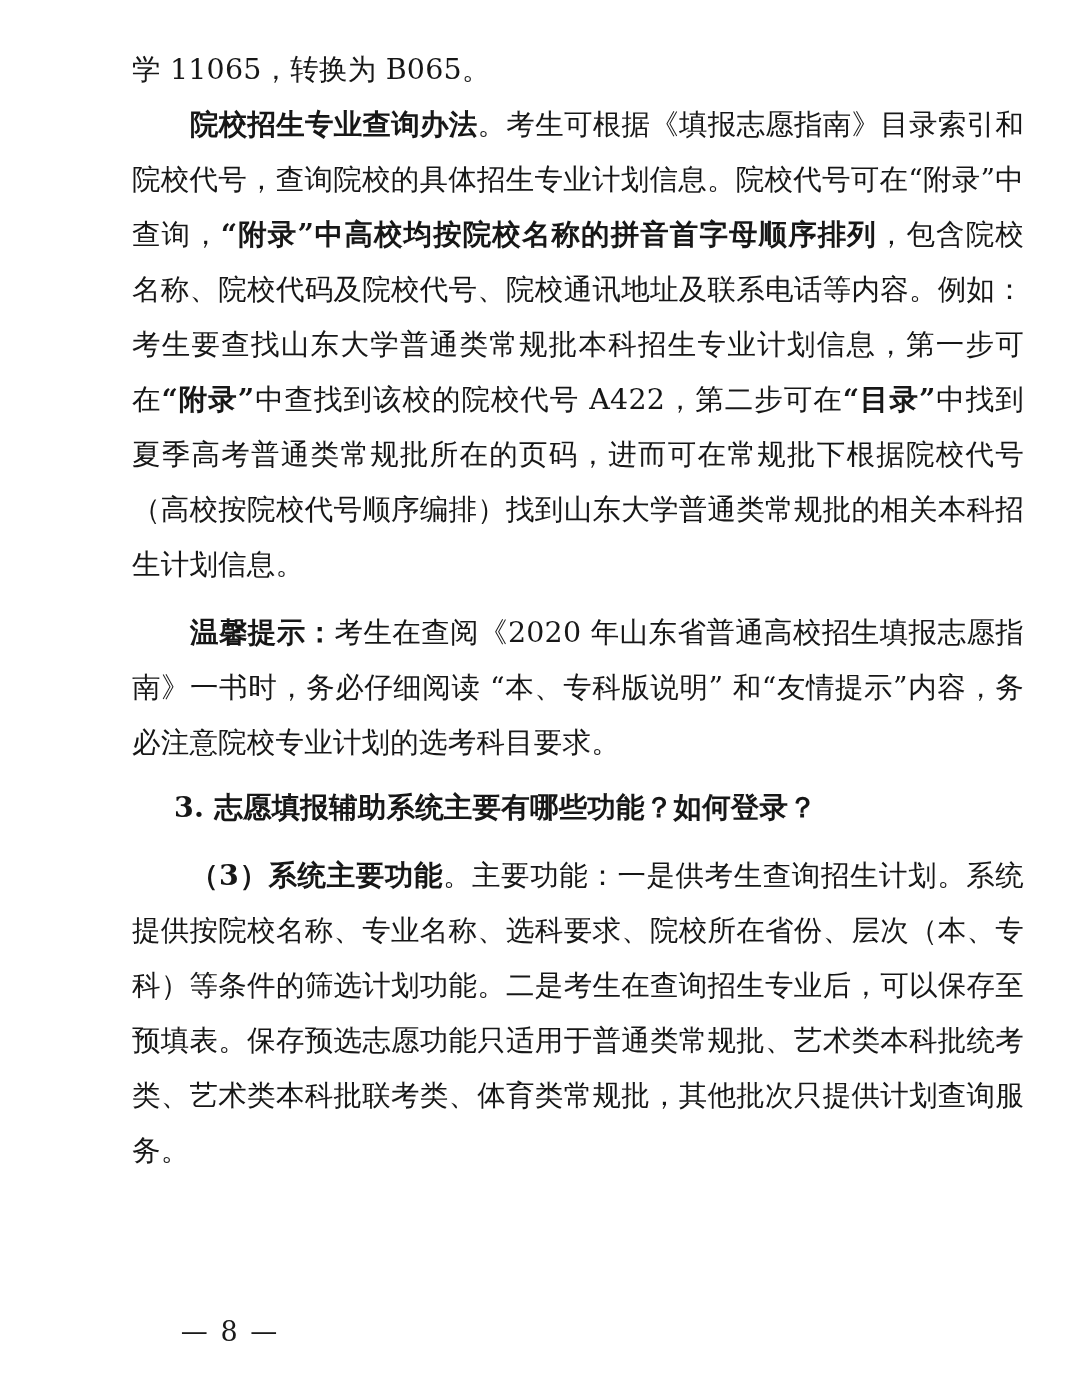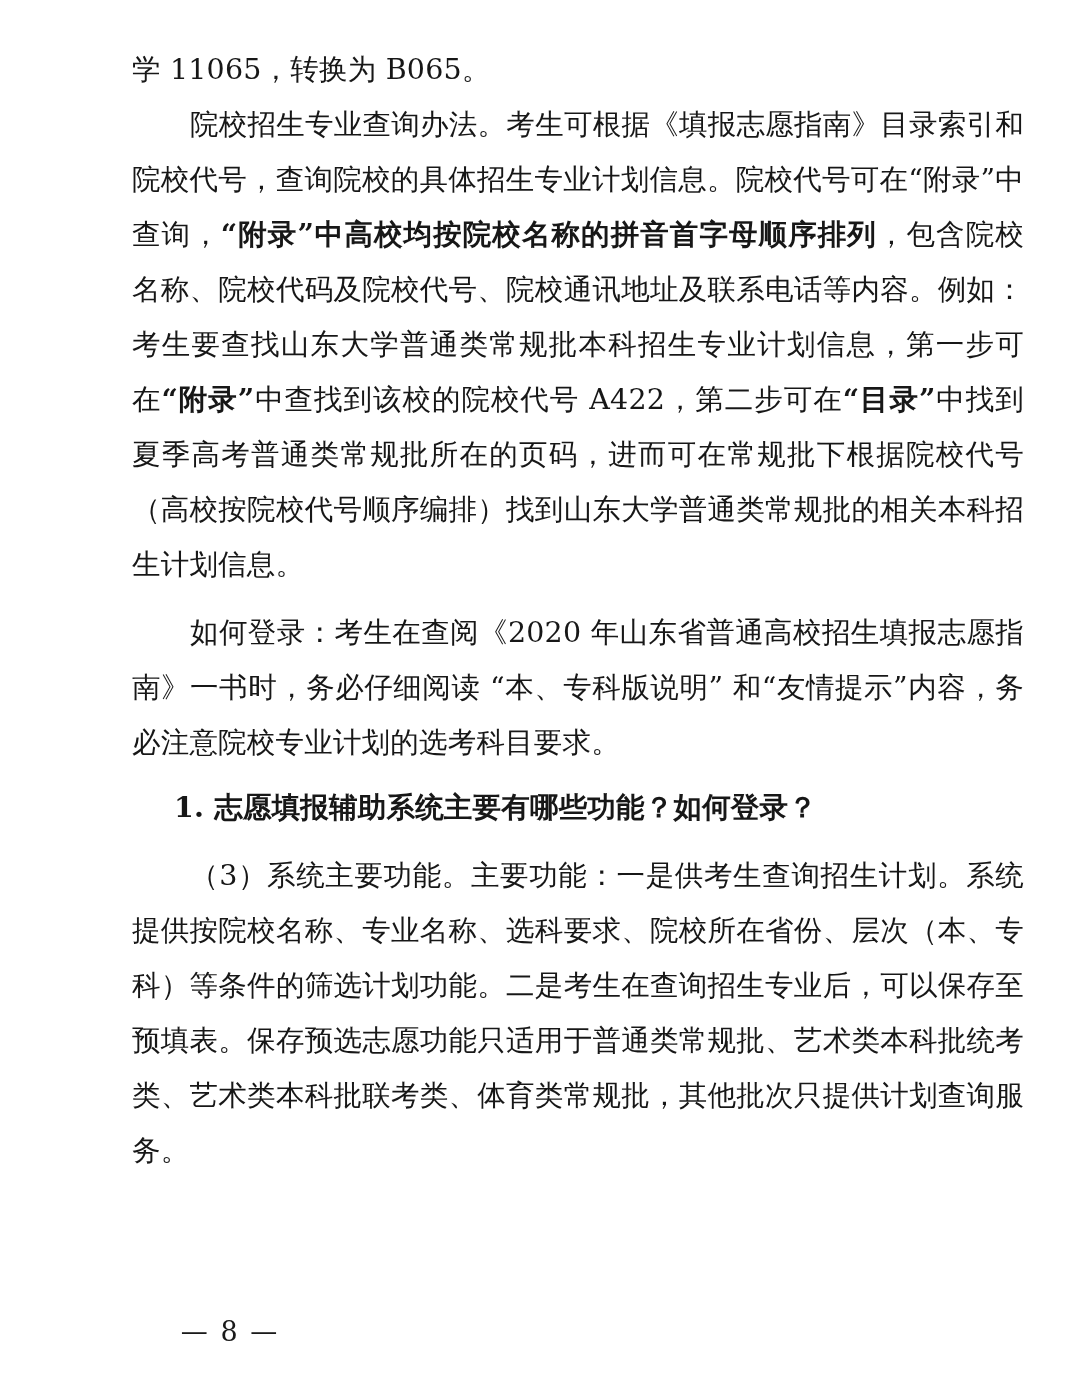--- a/index.html
+++ b/index.html
@@ -35,21 +35,21 @@
   .para {
     text-indent: 0;
   }
   .indent {
     text-indent: 58px;
   }
   .gap-top {
     margin-top: 13px;
   }
   .lead {
-    font-weight: normal;
+    font-weight: bold;
   }
   .bold {
     font-weight: bold;
   }
   .q-head {
     font-size: 28.5px;
     line-height: 55px;
     font-weight: bold;
     text-indent: 42px;
     margin-top: 10px;
@@ -80,25 +80,25 @@
 
     <p class="para">
       <span>学 11065，转换为 B065。</span>
     </p>
 
     <p class="indent">
       <span class="lead">院校招生专业查询办法</span><span>。考生可根据《填报志愿指南》目录索引和院校代号，查询院校的具体招生专业计划信息。院校代号可在“附录”中查询，</span><span class="bold">“附录”中高校均按院校名称的拼音首字母顺序排列</span><span>，包含院校名称、院校代码及院校代号、院校通讯地址及联系电话等内容。例如：考生要查找山东大学普通类常规批本科招生专业计划信息，第一步可在</span><span class="bold">“附录”</span><span>中查找到该校的院校代号 A422，第二步可在</span><span class="bold">“目录”</span><span>中找到夏季高考普通类常规批所在的页码，进而可在常规批下根据院校代号（高校按院校代号顺序编排）找到山东大学普通类常规批的相关本科招生计划信息。</span>
     </p>
 
     <p class="indent gap-top">
-      <span class="lead">如何登录：</span><span>考生在查阅《2020 年山东省普通高校招生填报志愿指南》一书时，务必仔细阅读 “本、专科版说明” 和“友情提示”内容，务必注意院校专业计划的选考科目要求。</span>
+      <span class="lead">温馨提示：</span><span>考生在查阅《2020 年山东省普通高校招生填报志愿指南》一书时，务必仔细阅读 “本、专科版说明” 和“友情提示”内容，务必注意院校专业计划的选考科目要求。</span>
     </p>
 
     <p class="q-head">
-      <span>1. 志愿填报辅助系统主要有哪些功能？如何登录？</span>
+      <span>3. 志愿填报辅助系统主要有哪些功能？如何登录？</span>
     </p>
 
 
     <p class="indent gap-top">
       <span class="lead">（3）系统主要功能</span><span>。主要功能：一是供考生查询招生计划。系统提供按院校名称、专业名称、选科要求、院校所在省份、层次（本、专科）等条件的筛选计划功能。二是考生在查询招生专业后，可以保存至预填表。保存预选志愿功能只适用于普通类常规批、艺术类本科批统考类、艺术类本科批联考类、体育类常规批，其他批次只提供计划查询服务。</span>
     </p>
 
   </div>
 
   <div class="footer">

